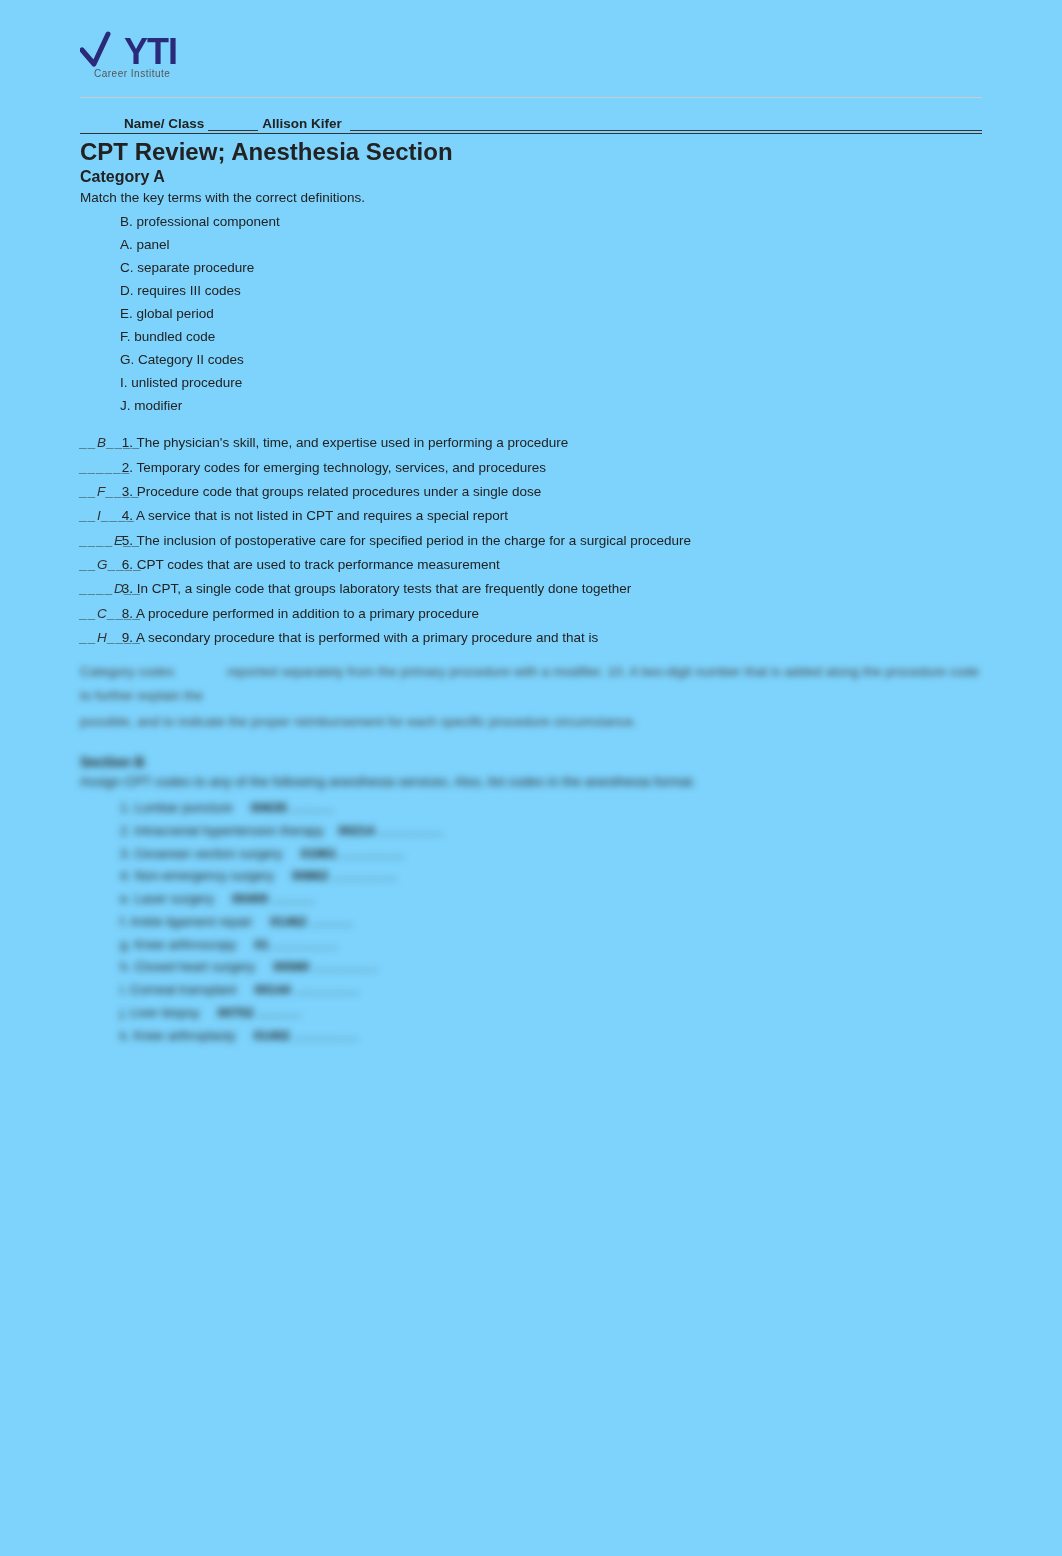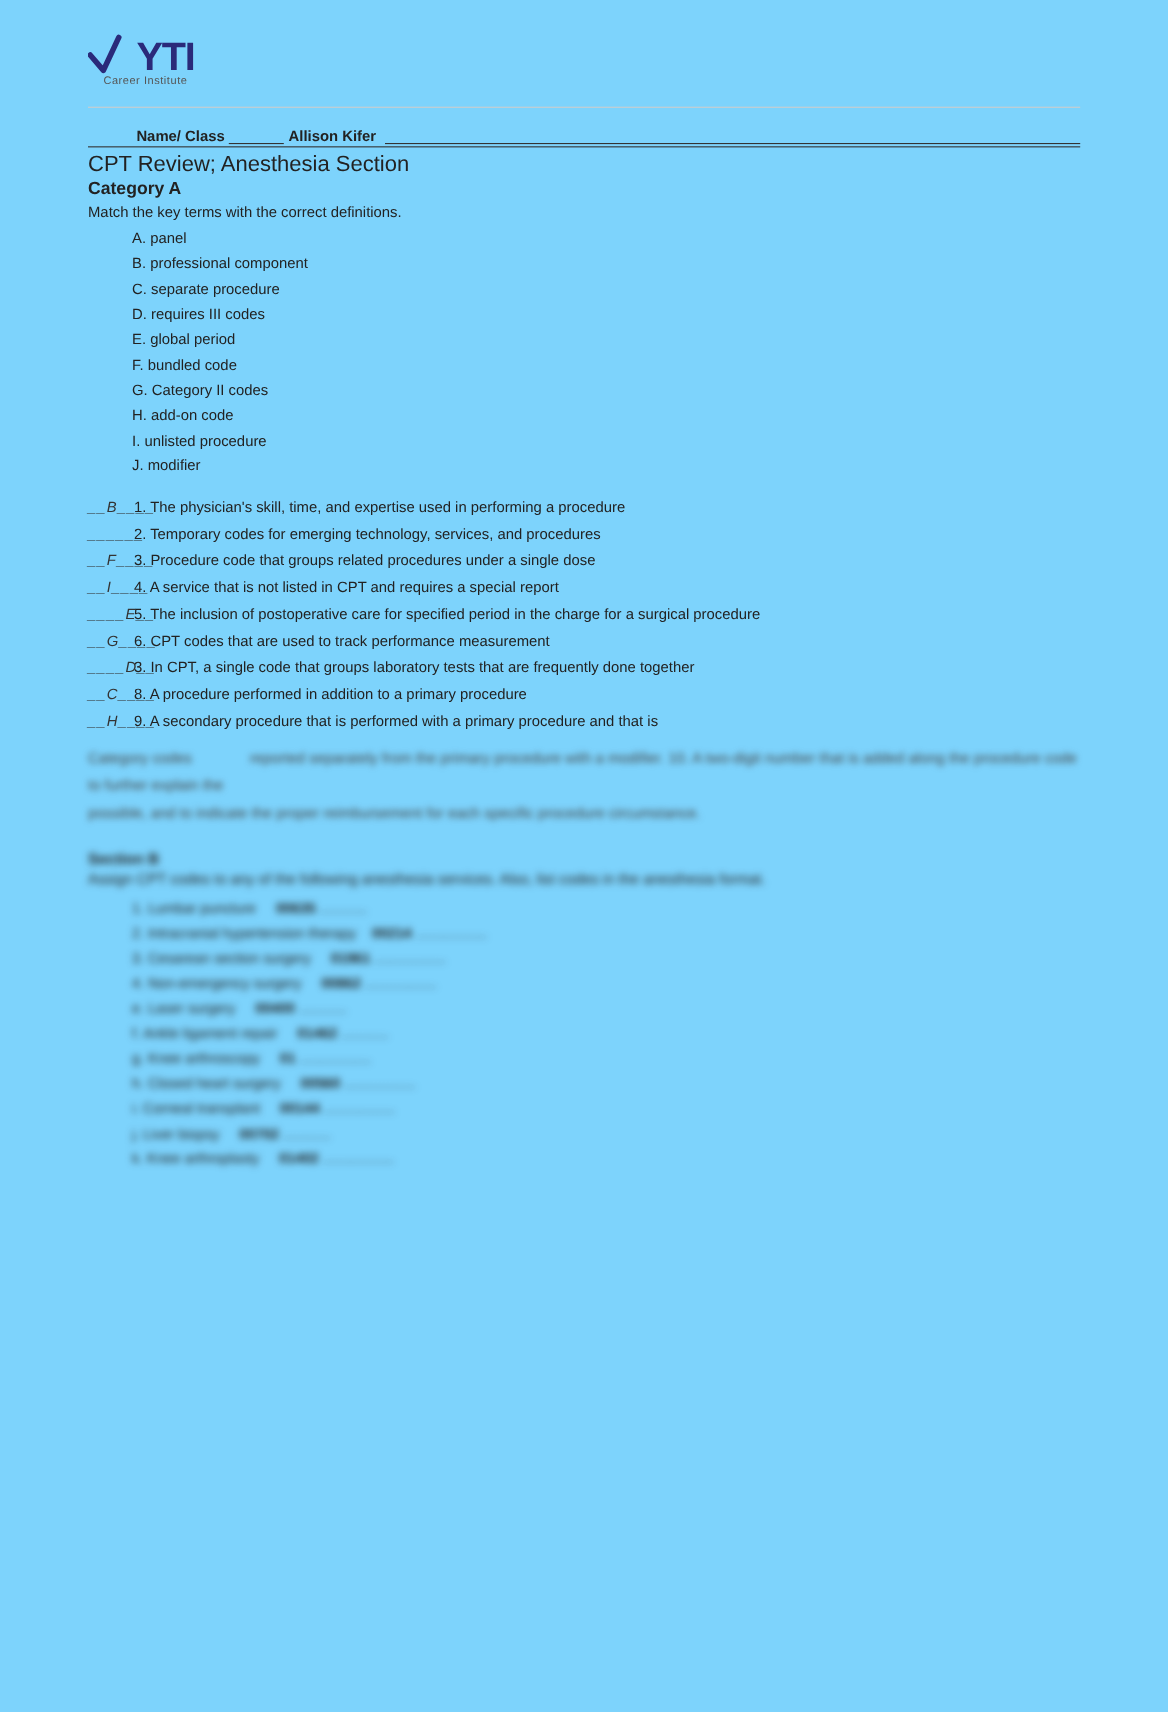--- a/index.html
+++ b/index.html
@@ -38,22 +38,22 @@
       border-bottom: 1.5px solid #333;
       padding-bottom: 2px;
       display: flex;
       gap: 0;
       padding-left: 44px;
     }
     .name-line span { font-weight: bold; }
     .name-label { font-weight: bold; }
     .name-value { font-weight: normal; }
     .doc-title {
-      font-size: 20px;
-      font-weight: normal;
+      font-size: 24px;
+      font-weight: bold;
       margin-top: 4px;
       margin-bottom: 2px;
     }
     .section-title {
       font-size: 16px;
       font-weight: bold;
       margin-bottom: 4px;
     }
     .instructions {
       font-size: 13.5px;
@@ -166,28 +166,27 @@
     <span style="flex:1;border-bottom:1.5px solid #333;margin-left:8px;display:inline-block;"></span>
   </div>
 
   <div class="doc-title">CPT Review; Anesthesia Section</div>
 
   <div class="section-title">Category A</div>
 
   <div class="instructions">Match the key terms with the correct definitions.</div>
 
   <ul class="terms-list">
+    <li><span>B.</span> <span>professional component</span></li>
     <li><span>A.</span> <span>panel</span></li>
-    <li><span>B.</span> <span>professional component</span></li>
     <li><span>C.</span> <span>separate procedure</span></li>
     <li><span>D.</span> <span>requires III codes</span></li>
     <li><span>E.</span> <span>global period</span></li>
     <li><span>F.</span> <span>bundled code</span></li>
     <li><span>G.</span> <span>Category II codes</span></li>
-    <li><span>H.</span> <span>add-on code</span></li>
     <li><span>I.</span> <span>unlisted procedure</span></li>
     <li><span>J.</span> <span>modifier</span></li>
   </ul>
 
   <div class="matching-items">
     <span class="match-row">
       <span class="match-answer">__B____</span>
       <span>1. The physician's skill, time, and expertise used in performing a procedure</span>
     </span>
     <span class="match-row">

